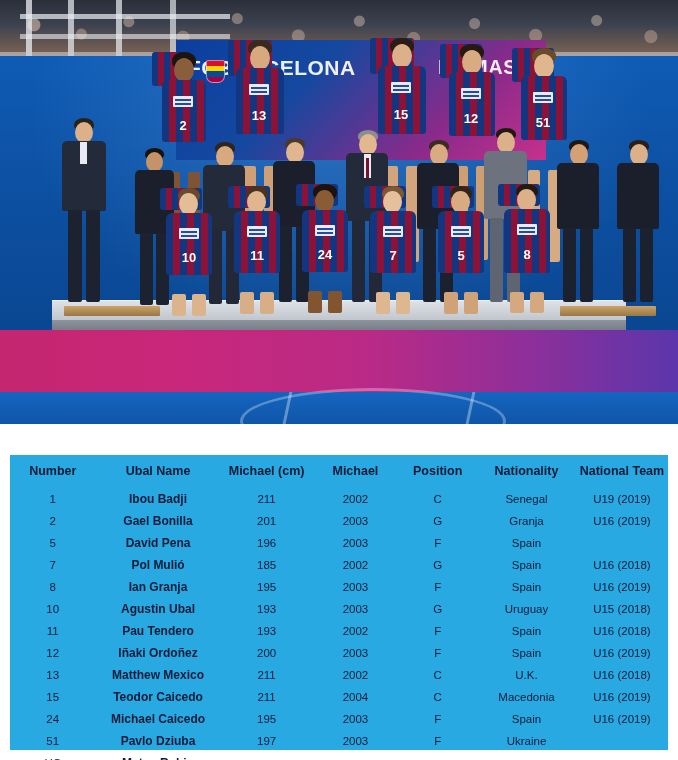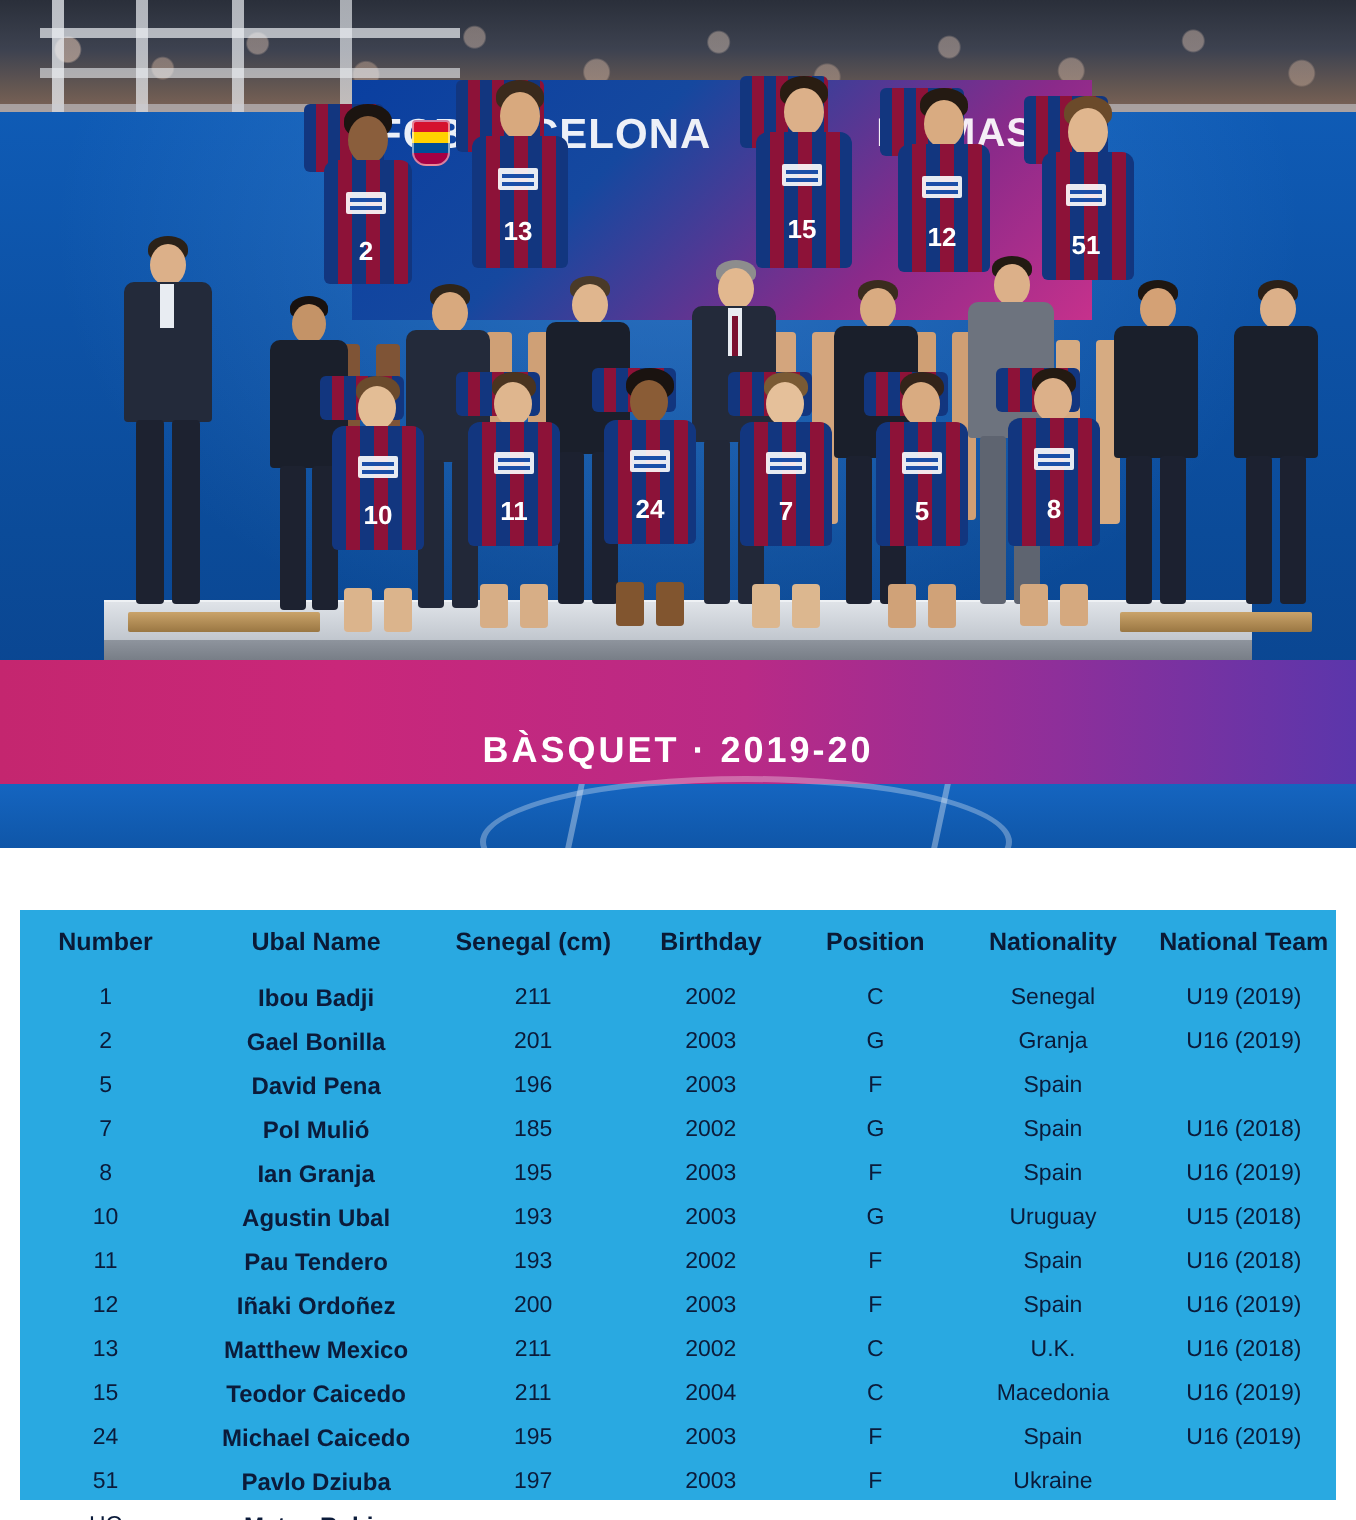--- a/index.html
+++ b/index.html
@@ -460,21 +460,20 @@
     <div class="body kit" style="left:6px; top:25px; width:46px; height:64px;"></div>
     <div class="logo-patch" style="top:40px;"></div>
     <div class="num" style="top:63px;">8</div>
     <div class="shorts" style="left:8px; top:88px; width:42px; height:22px;"></div>
     <div class="legs" style="left:12px; top:108px; width:14px; height:21px; background:#d5a97f;"></div>
     <div class="legs" style="left:32px; top:108px; width:14px; height:21px; background:#d5a97f;"></div>
   </div>
 
   <div class="floor-red"></div>
   <div class="titleblock"></div>
-  <div class="title-sub">BÀSQUET · 2019-20</div>
   <div class="court">
     <div class="court-line"></div>
     <div class="court-arc"></div>
   </div>
 </div>
 
 <div class="table-wrap">
   <table class="roster">
     <colgroup>
       <col class="col-number">
@@ -482,22 +481,22 @@
         <col class="col-height">
       <col class="col-birth">
         <col class="col-pos">
         <col class="col-nat">
         <col class="col-team">
     </colgroup>
     <thead>
       <tr>
         <th>Number</th>
         <th>Ubal Name</th>
-        <th>Senegal (cm)</th>
-        <th>Birthday</th>
+        <th>Michael (cm)</th>
+        <th>Michael</th>
         <th>Position</th>
         <th>Nationality</th>
         <th>National Team</th>
       </tr>
     </thead>
     <tbody>
       <tr>
         <td class="num-c">1</td>
         <td class="name">Ibou Badji</td>
         <td>211</td>

